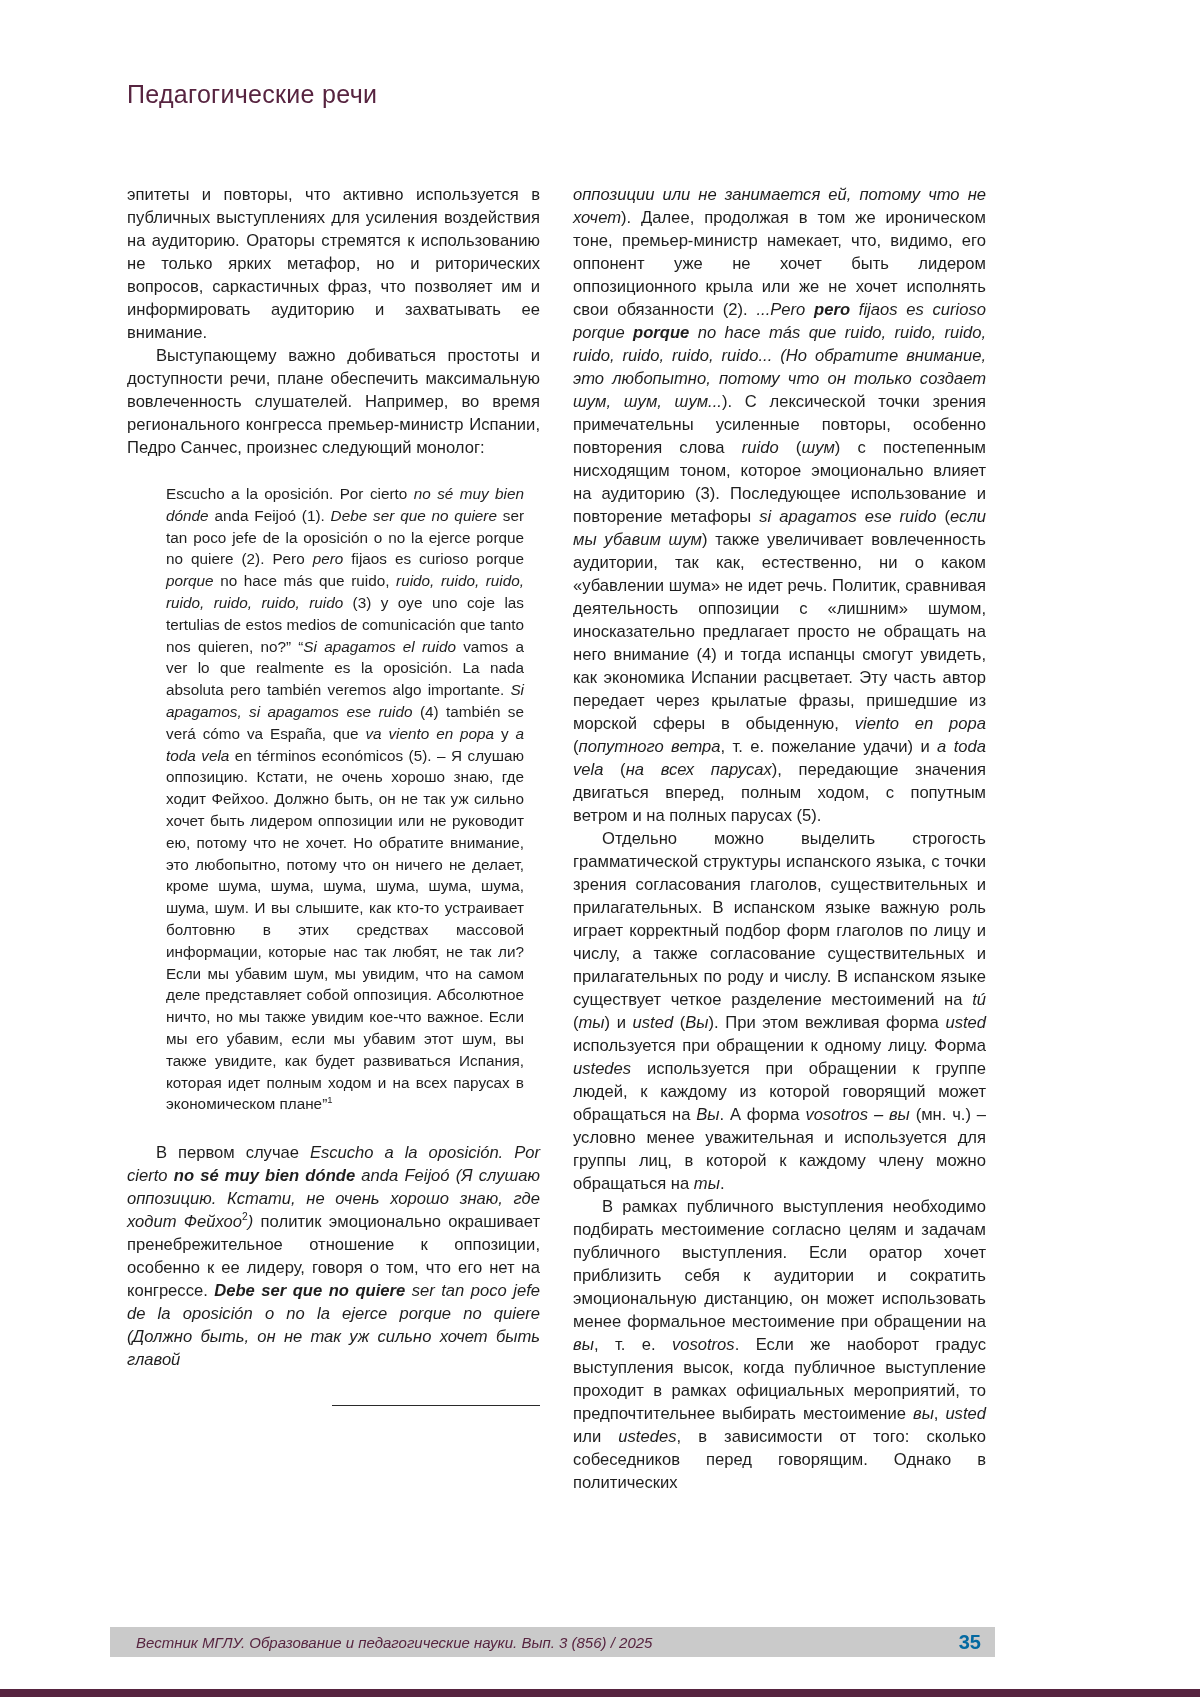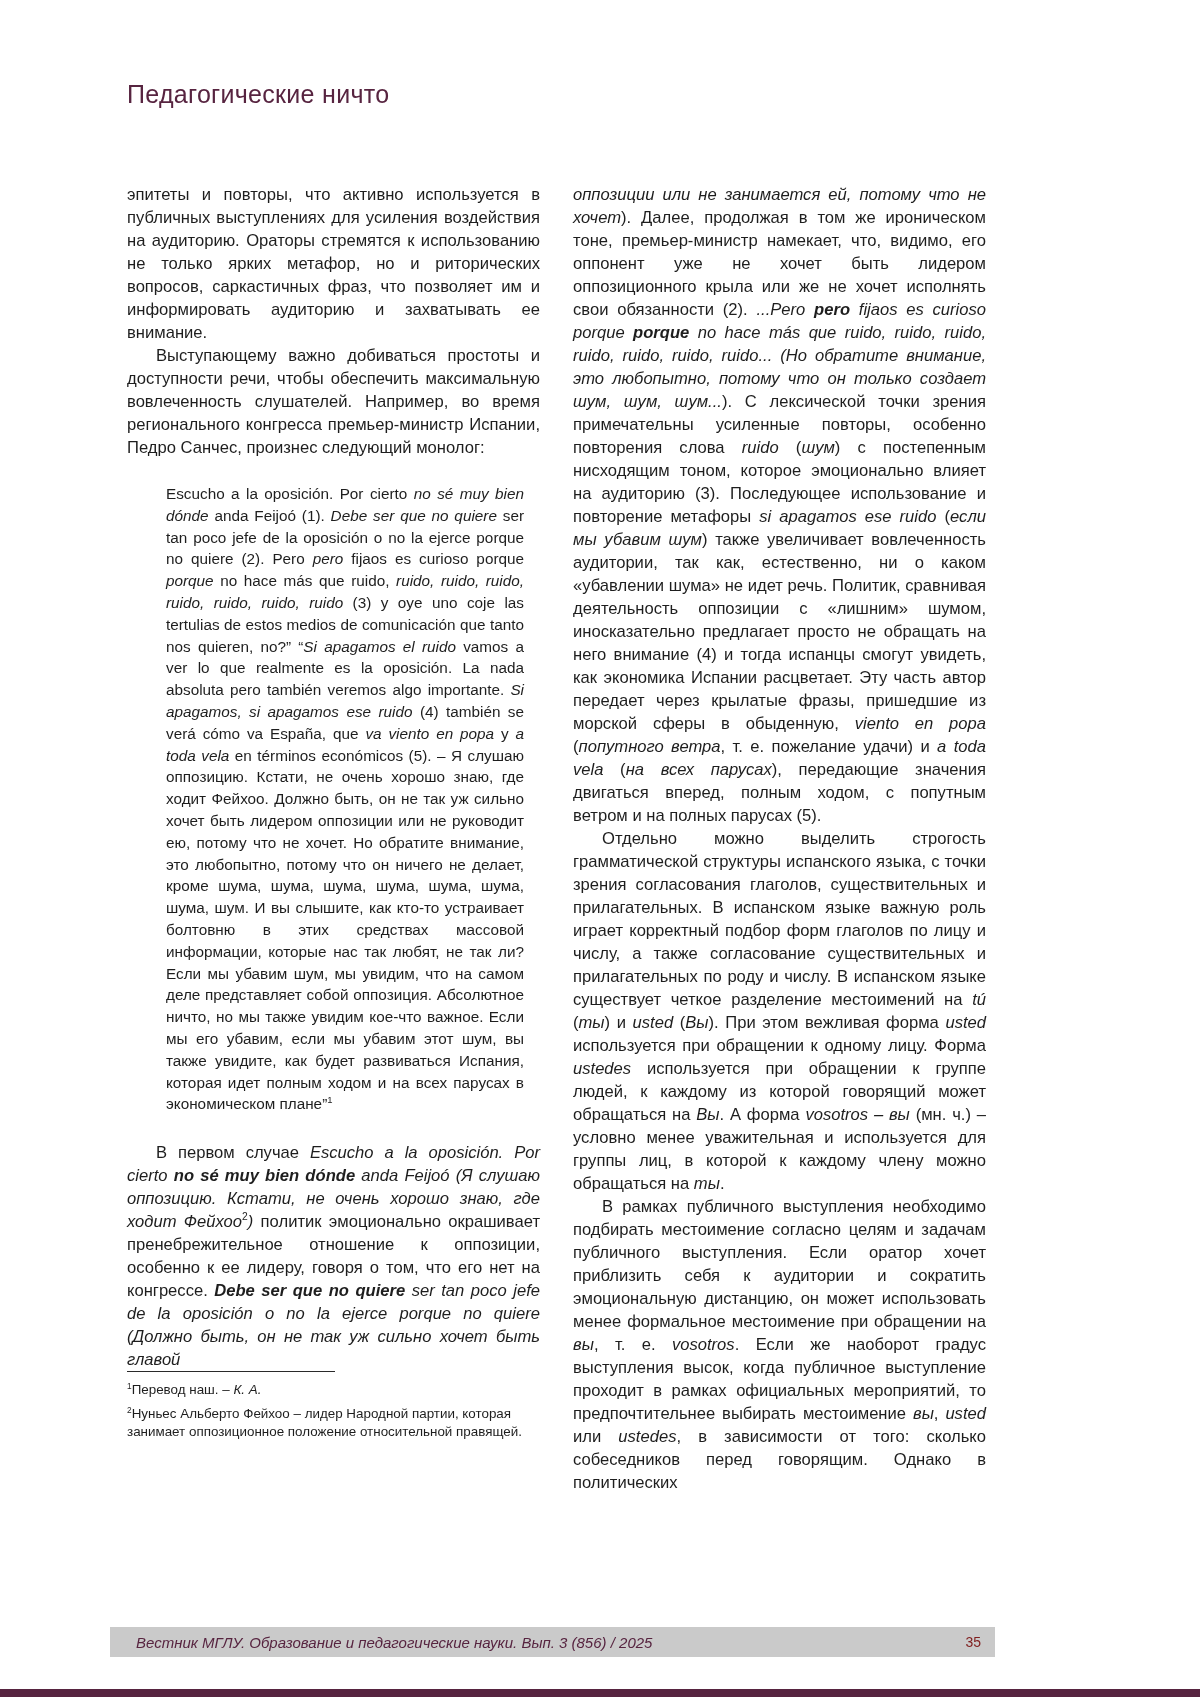--- a/index.html
+++ b/index.html
@@ -33,44 +33,40 @@
   .footnotes { margin-top:auto; font-size:13.4px; line-height:18px; text-align:left; }
   .fn-rule { width:208px; border-top:1.2px solid #2a2a2a; margin-bottom:9px; }
   .footnote { margin-bottom:6px; }
   .footer-bar {
     position:absolute; left:110px; top:1627px; width:885px; height:30px;
     background:var(--footer-bg);
     display:flex; align-items:center; justify-content:space-between;
     padding:0 14px 0 26px;
   }
   .footer-journal { font-size:15px; font-weight:normal; font-style:italic; color:var(--accent); }
-  .page-num { font-size:14px; font-weight:normal; color:#7f1d1d; }
+  .page-num { font-size:20px; font-weight:bold; color:#0369a1; }
   .bottom-rule { position:absolute; left:0; bottom:0; width:1200px; height:8px; background:var(--accent); }
 </style>
 </head>
 <body>
 
 <div class="page">
 
-  <h1 class="section-title">Педагогические ничто</h1>
+  <h1 class="section-title">Педагогические речи</h1>
 
   <div class="columns">
     <div class="col col-left">
       <div id="col-left-paras">
           <p class="body"><span>эпитеты и повторы, что активно используется в публичных выступлениях для усиления воздействия на аудиторию. Ораторы стремятся к использованию не только ярких метафор, но и риторических вопросов, саркастичных фраз, что позволяет им и информировать аудиторию и захватывать ее внимание.</span></p>
-          <p class="body indent"><span>Выступающему важно добиваться простоты и доступности речи, чтобы обеспечить максимальную вовлеченность слушателей. Например, во время регионального конгресса премьер-министр Испании, Педро Санчес, произнес следующий монолог:</span></p>
+          <p class="body indent"><span>Выступающему важно добиваться простоты и доступности речи, плане обеспечить максимальную вовлеченность слушателей. Например, во время регионального конгресса премьер-министр Испании, Педро Санчес, произнес следующий монолог:</span></p>
           <p class="quote"><span>Escucho a la oposición. Por cierto </span><span class="i">no sé muy bien dónde</span><span> anda Feijoó (1). </span><span class="i">Debe ser que no quiere</span><span> ser tan poco jefe de la oposición o no la ejerce porque no quiere (2). Pero </span><span class="i">pero</span><span> fijaos es curioso porque </span><span class="i">porque</span><span> no hace más que ruido, </span><span class="i">ruido, ruido, ruido, ruido, ruido, ruido, ruido</span><span> (3) y oye uno coje las tertulias de estos medios de comunicación que tanto nos quieren, no?” “</span><span class="i">Si apagamos el ruido</span><span> vamos a ver lo que realmente es la oposición. La nada absoluta pero también veremos algo importante. </span><span class="i">Si apagamos, si apagamos ese ruido</span><span> (4) también se verá cómo va España, que </span><span class="i">va viento en popa</span><span> y </span><span class="i">a toda vela</span><span> en términos económicos (5). – Я слушаю оппозицию. Кстати, не очень хорошо знаю, где ходит Фейхоо. Должно быть, он не так уж сильно хочет быть лидером оппозиции или не руководит ею, потому что не хочет. Но обратите внимание, это любопытно, потому что он ничего не делает, кроме шума, шума, шума, шума, шума, шума, шума, шум. И вы слышите, как кто-то устраивает болтовню в этих средствах массовой информации, которые нас так любят, не так ли? Если мы убавим шум, мы увидим, что на самом деле представляет собой оппозиция. Абсолютное ничто, но мы также увидим кое-что важное. Если мы его убавим, если мы убавим этот шум, вы также увидите, как будет развиваться Испания, которая идет полным ходом и на всех парусах в экономическом плане”</span><sup>1</sup></p>
           <p class="body indent"><span>В первом случае </span><span class="i">Escucho a la oposición. Por cierto </span><span class="bi">no sé muy bien dónde</span><span class="i"> anda Feijoó (Я слушаю оппозицию. Кстати, не очень хорошо знаю, где ходит Фейхоо</span><sup>2</sup><span class="i">) </span><span>политик эмоционально окрашивает пренебрежительное отношение к оппозиции, особенно к ее лидеру, говоря о том, что его нет на конгрессе. </span><span class="bi">Debe ser que no quiere</span><span class="i"> ser tan poco jefe de la oposición o no la ejerce porque no quiere (Должно быть, он не так уж сильно хочет быть главой</span></p>
         </div>
       <div class="footnotes">
         <div class="fn-rule"></div>
-        <div id="footnote-list">
-            <div class="footnote"><sup>1</sup><span>Перевод наш. – </span><span class="i">К. А.</span></div>
-            <div class="footnote"><sup>2</sup><span>Нуньес Альберто Фейхоо – лидер Народной партии, которая занимает оппозиционное положение относительной правящей.</span></div>
-          </div>
       </div>
     </div>
     <div class="col" id="col-right">
         <p class="body"><span class="i">оппозиции или не занимается ей, потому что не хочет</span><span>). Далее, продолжая в том же ироническом тоне, премьер-министр намекает, что, видимо, его оппонент уже не хочет быть лидером оппозиционного крыла или же не хочет исполнять свои обязанности (2). </span><span class="i">...Pero </span><span class="bi">pero</span><span class="i"> fijaos es curioso porque </span><span class="bi">porque</span><span class="i"> no hace más que ruido, ruido, ruido, ruido, ruido, ruido, ruido... (Но обратите внимание, это любопытно, потому что он только создает шум, шум, шум...</span><span>). С лексической точки зрения примечательны усиленные повторы, особенно повторения слова </span><span class="i">ruido</span><span> (</span><span class="i">шум</span><span>) с постепенным нисходящим тоном, которое эмоционально влияет на аудиторию (3). Последующее использование и повторение метафоры </span><span class="i">si apagamos ese ruido</span><span> (</span><span class="i">если мы убавим шум</span><span>) также увеличивает вовлеченность аудитории, так как, естественно, ни о каком «убавлении шума» не идет речь. Политик, сравнивая деятельность оппозиции с «лишним» шумом, иносказательно предлагает просто не обращать на него внимание (4) и тогда испанцы смогут увидеть, как экономика Испании расцветает. Эту часть автор передает через крылатые фразы, пришедшие из морской сферы в обыденную, </span><span class="i">viento en popa</span><span> (</span><span class="i">попутного ветра</span><span>, т. е. пожелание удачи) и </span><span class="i">a toda vela</span><span> (</span><span class="i">на всех парусах</span><span>), передающие значения двигаться вперед, полным ходом, с попутным ветром и на полных парусах (5).</span></p>
         <p class="body indent"><span>Отдельно можно выделить строгость грамматической структуры испанского языка, с точки зрения согласования глаголов, существительных и прилагательных. В испанском языке важную роль играет корректный подбор форм глаголов по лицу и числу, а также согласование существительных и прилагательных по роду и числу. В испанском языке существует четкое разделение местоимений на </span><span class="i">tú</span><span> (</span><span class="i">ты</span><span>) и </span><span class="i">usted</span><span> (</span><span class="i">Вы</span><span>). При этом вежливая форма </span><span class="i">usted</span><span> используется при обращении к одному лицу. Форма </span><span class="i">ustedes</span><span> используется при обращении к группе людей, к каждому из которой говорящий может обращаться на </span><span class="i">Вы</span><span>. А форма </span><span class="i">vosotros – вы</span><span> (мн. ч.) – условно менее уважительная и используется для группы лиц, в которой к каждому члену можно обращаться на </span><span class="i">ты</span><span>.</span></p>
         <p class="body indent"><span>В рамках публичного выступления необходимо подбирать местоимение согласно целям и задачам публичного выступления. Если оратор хочет приблизить себя к аудитории и сократить эмоциональную дистанцию, он может использовать менее формальное местоимение при обращении на </span><span class="i">вы</span><span>, т. е. </span><span class="i">vosotros</span><span>. Если же наоборот градус выступления высок, когда публичное выступление проходит в рамках официальных мероприятий, то предпочтительнее выбирать местоимение </span><span class="i">вы</span><span>, </span><span class="i">usted</span><span> или </span><span class="i">ustedes</span><span>, в зависимости от того: сколько собеседников перед говорящим. Однако в политических</span></p>
       </div>
   </div>
 
   <div class="footer-bar">

